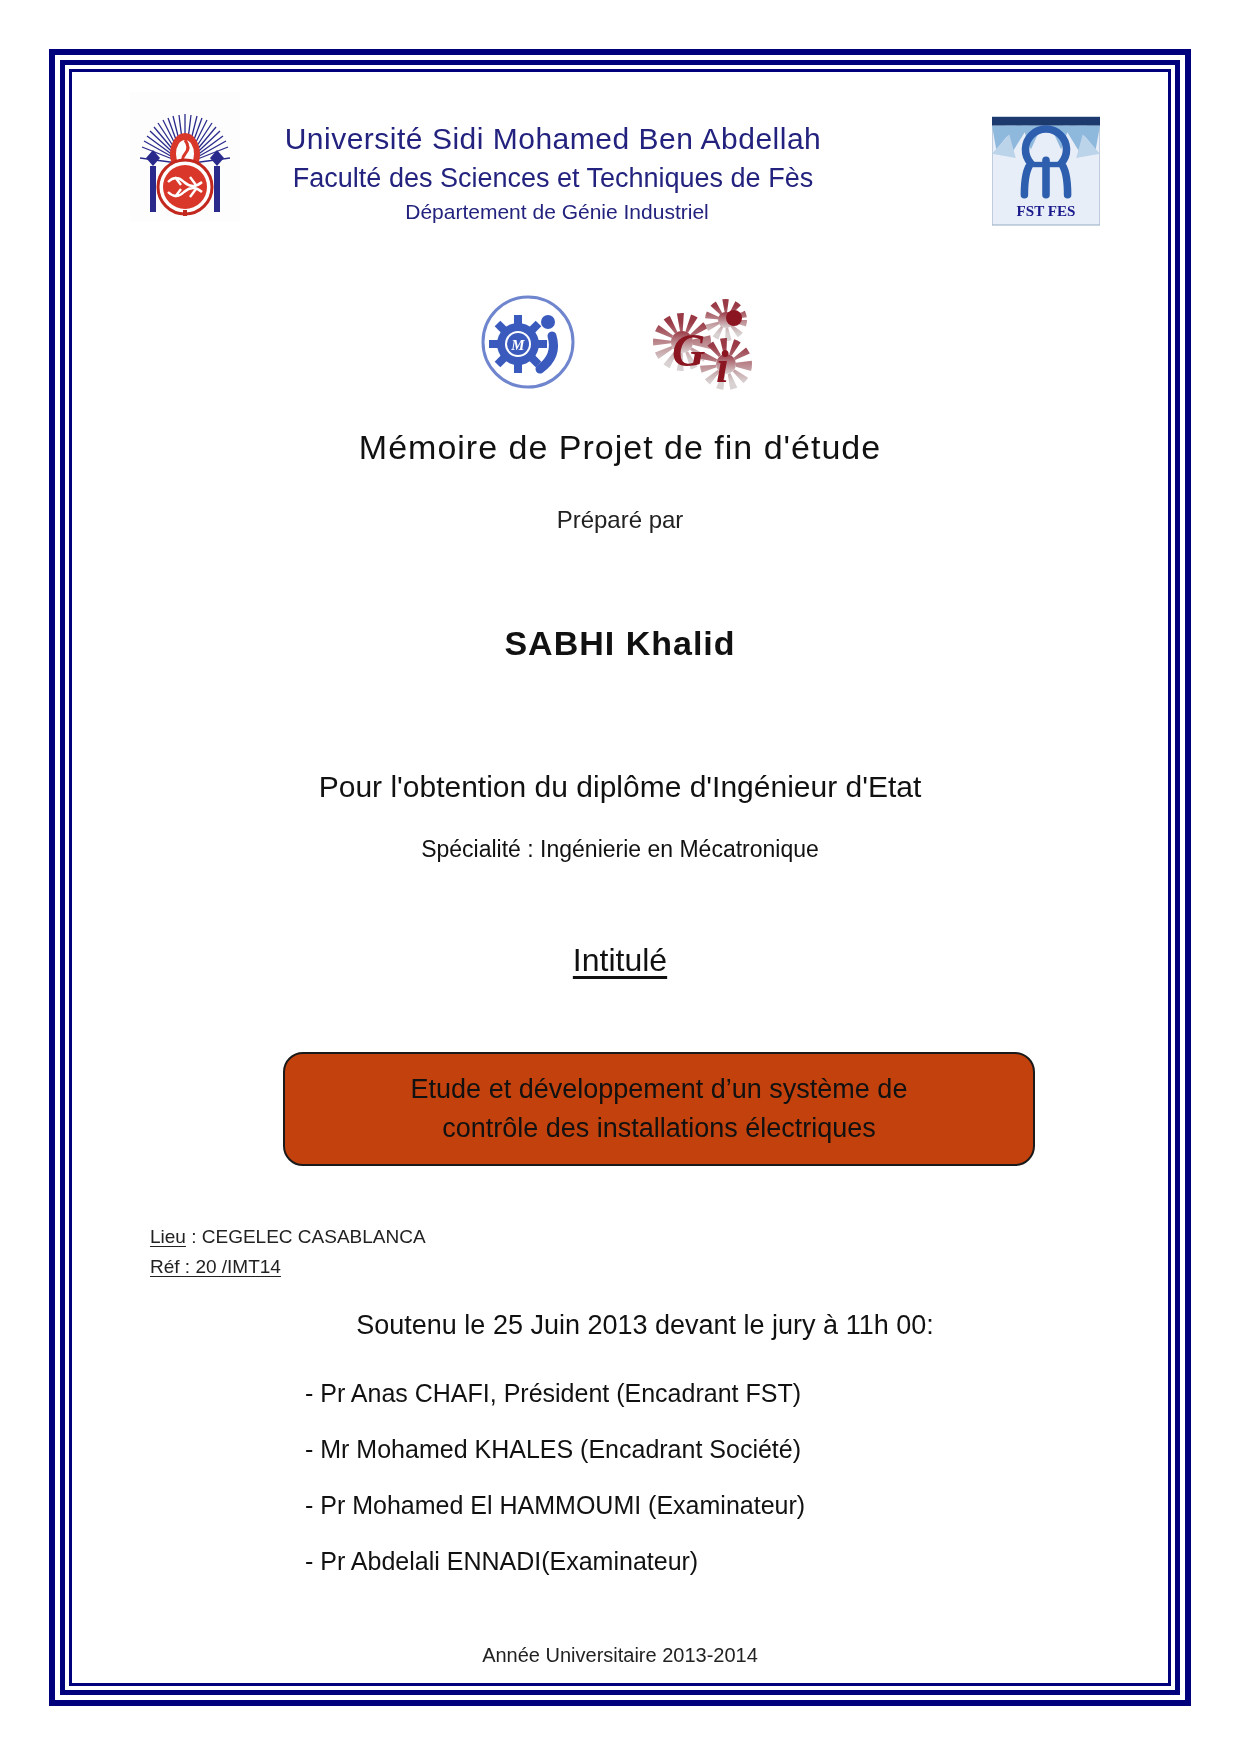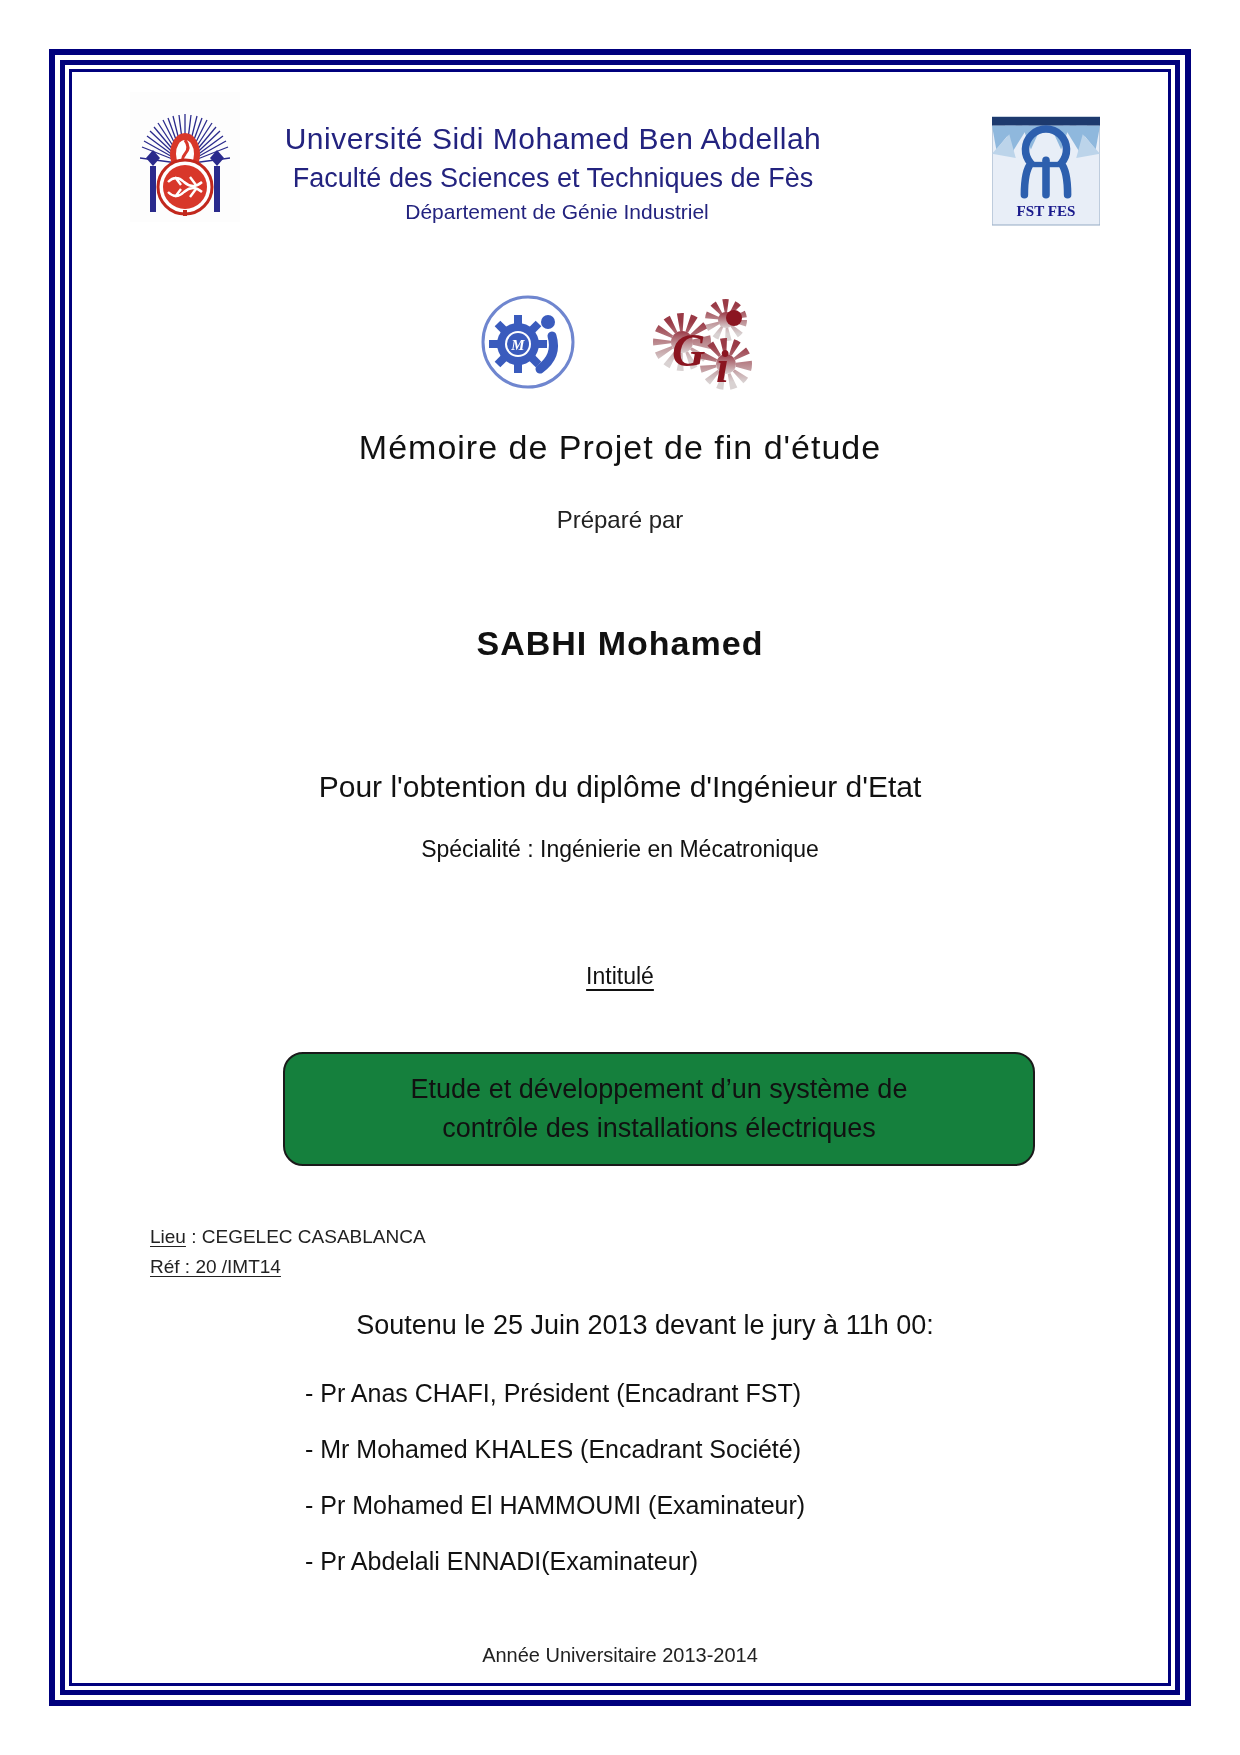--- a/index.html
+++ b/index.html
@@ -23,29 +23,29 @@
   .header-text{left:0;width:1106px;top:122px;text-align:center;color:#23237f;}
   .header-text .l1{font-size:30px;letter-spacing:0.5px;}
   .header-text .l2{font-size:27px;margin-top:7px;}
   .header-text .l3{font-size:21px;margin-top:6px;margin-left:8px;}
 
   .memoire-title{top:428px;font-size:34px;letter-spacing:1px;}
   .prepared{top:506px;font-size:24px;color:#222;}
   .author{top:624px;font-size:34px;font-weight:bold;letter-spacing:1px;}
   .diploma{top:770px;font-size:30px;}
   .specialty{top:836px;font-size:23px;}
-  .entitled{top:963px;font-size:23px;}
+  .entitled{top:942px;font-size:32px;}
   .entitled span{text-decoration:underline;text-underline-offset:5px;}
 
   .title-box{
     left:283px;top:1052px;width:748px;height:110px;
     border:2px solid #1a1a1a;border-radius:20px;
     display:flex;flex-direction:column;justify-content:center;
     text-align:center;font-size:27px;line-height:1.45;
-    background:#15803d;
+    background:#c2410c;
   }
 
   .meta{left:150px;font-size:19px;color:#222;}
   .meta.lieu{top:1226px;text-align:center;}
   .meta.ref{top:1256px;}
   .ul{text-decoration:underline;text-underline-offset:3px;}
 
   .defense{top:1310px;font-size:27px;padding-left:25px;}
 
   .jury{left:305px;top:1380px;font-size:25px;}
@@ -170,21 +170,21 @@
       <circle cx="76" cy="74" r="18" stroke-width="16" stroke-dasharray="5 5"></circle>
       <circle cx="76" cy="74" r="10" fill="url(#gigrad)" stroke="none"></circle>
     </g>
     <circle cx="84" cy="28" r="8" fill="#8b1520"></circle>
     <text x="22" y="76" font-size="46" font-style="italic" font-weight="bold" font-family="serif" fill="#8b1520">G</text>
     <text x="66" y="92" font-size="46" font-style="italic" font-weight="bold" font-family="serif" fill="#8b1520">i</text>
   </svg>
 
   <div class="abs centered memoire-title">Mémoire de Projet de fin d'étude</div>
   <div class="abs centered prepared">Préparé par</div>
-  <div class="abs centered author">SABHI Mohamed</div>
+  <div class="abs centered author">SABHI Khalid</div>
   <div class="abs centered diploma">Pour l'obtention du diplôme d'Ingénieur d'Etat</div>
   <div class="abs centered specialty">Spécialité : Ingénierie en Mécatronique</div>
 
   <div class="abs centered entitled">
     <span>Intitulé</span>
   </div>
 
   <div class="abs title-box">
     <div>Etude et développement d’un système de</div>
     <div>contrôle des installations électriques</div>

